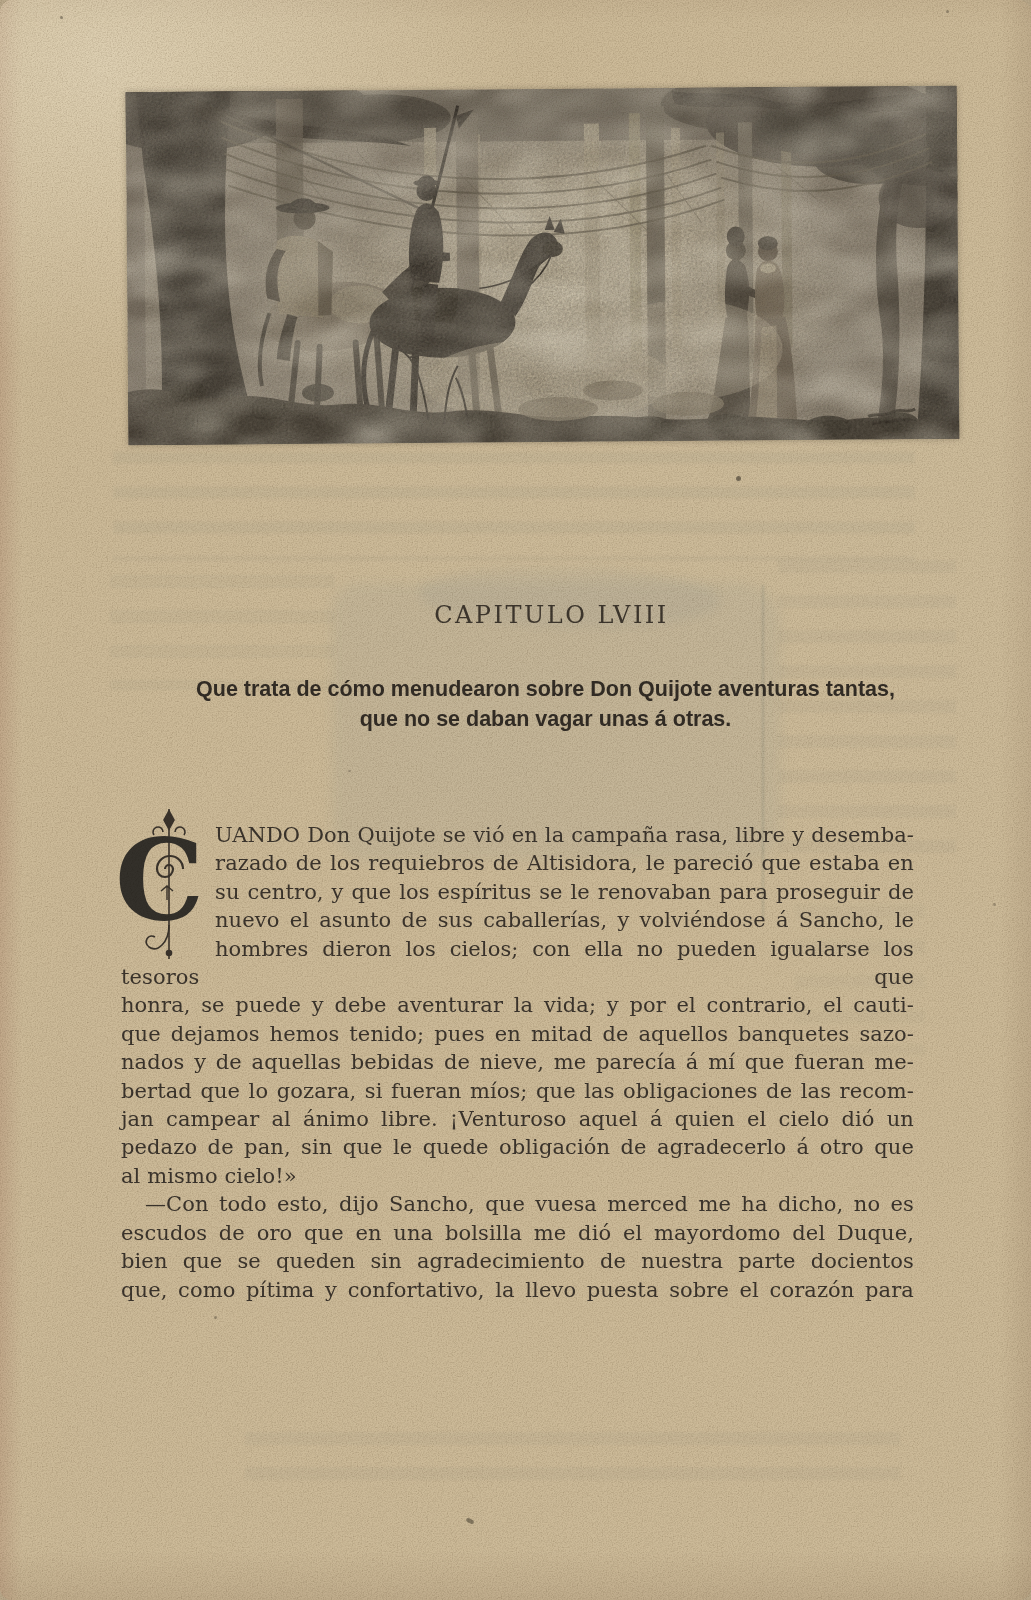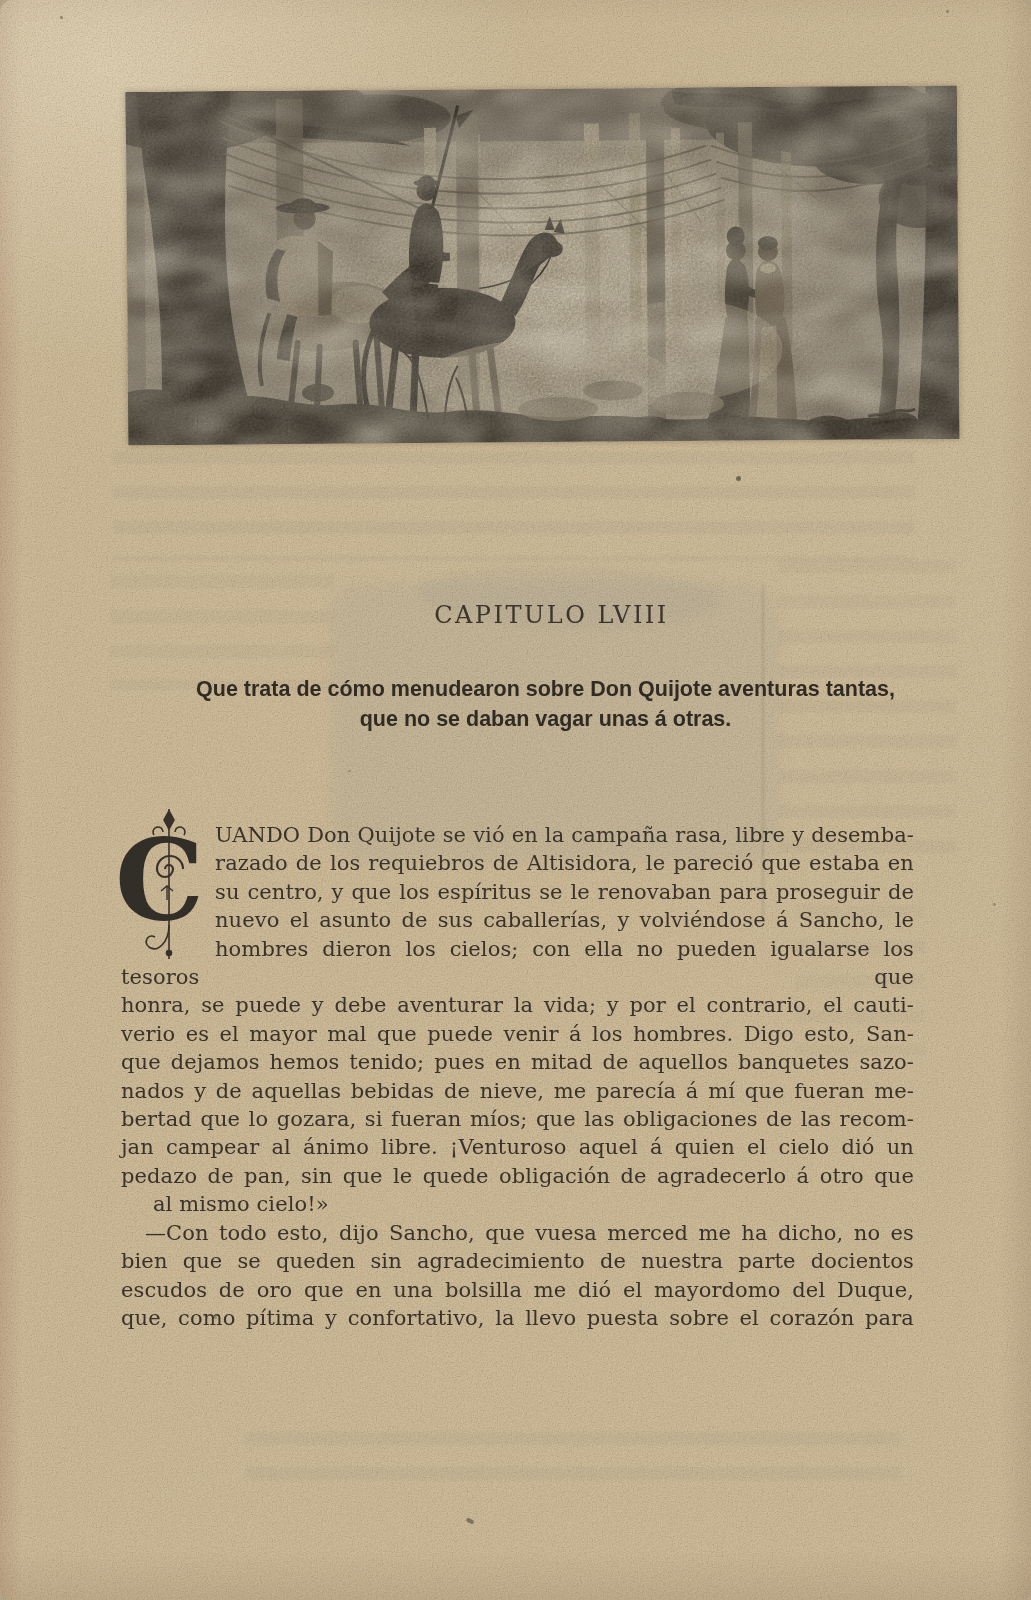--- a/index.html
+++ b/index.html
@@ -48,21 +48,21 @@
   
   .bodytext{
     position:absolute;left:121px;top:821px;width:793px;
     font-family:"DejaVu Serif",serif;font-size:21px;line-height:28.4px;
     color:#3b342c;letter-spacing:0.1px;
   }
   .bodyline{
     text-align:justify;text-align-last:justify;
     min-height:28.4px;
   }
-  .para1 .lines .bodyline:last-child{text-align-last:left;margin-left:32px;}
+  .para1 .lines .bodyline:last-child{text-align-last:left;}
   .para2 .lines .bodyline:first-child{text-indent:24px;}
   .para2 .lines .bodyline:last-child{text-align-last:justify;}
 
   .dropcap{
     float:left;width:86px;height:122px;margin:2px 8px 0 0;position:relative;
   }
   .dropcap svg{position:absolute;left:-2px;top:-16px;width:92px;height:158px;overflow:visible;}
 
   
   .ghost{position:absolute;pointer-events:none;}
@@ -303,34 +303,33 @@
           <text x="-4" y="112" font-family="DejaVu Serif, serif" font-size="112" font-weight="bold" fill="#33302a">C</text>
         </svg>
       </div>
       <div class="lines">
           <div class="bodyline">UANDO Don Quijote se vió en la campaña rasa, libre y desemba-</div>
           <div class="bodyline">razado de los requiebros de Altisidora, le pareció que estaba en</div>
           <div class="bodyline">su centro, y que los espíritus se le renovaban para proseguir de</div>
           <div class="bodyline">nuevo el asunto de sus caballerías, y volviéndose á Sancho, le</div>
           <div class="bodyline">hombres dieron los cielos; con ella no pueden igualarse los tesoros que</div>
           <div class="bodyline">honra, se puede y debe aventurar la vida; y por el contrario, el cauti-</div>
-          <div class="bodyline">verio es el mayor mal que puede venir á los hombres. Digo esto, San-</div>
           <div class="bodyline">que dejamos hemos tenido; pues en mitad de aquellos banquetes sazo-</div>
           <div class="bodyline">nados y de aquellas bebidas de nieve, me parecía á mí que fueran me-</div>
           <div class="bodyline">bertad que lo gozara, si fueran míos; que las obligaciones de las recom-</div>
           <div class="bodyline">jan campear al ánimo libre. ¡Venturoso aquel á quien el cielo dió un</div>
           <div class="bodyline">pedazo de pan, sin que le quede obligación de agradecerlo á otro que</div>
           <div class="bodyline">al mismo cielo!»</div>
         </div>
     </div>
     <div class="para para2">
       <div class="lines">
           <div class="bodyline">—Con todo esto, dijo Sancho, que vuesa merced me ha dicho, no es</div>
+          <div class="bodyline">escudos de oro que en una bolsilla me dió el mayordomo del Duque,</div>
           <div class="bodyline">bien que se queden sin agradecimiento de nuestra parte docientos</div>
-          <div class="bodyline">escudos de oro que en una bolsilla me dió el mayordomo del Duque,</div>
           <div class="bodyline">que, como pítima y confortativo, la llevo puesta sobre el corazón para</div>
         </div>
     </div>
   </div>
 
   <div class="speck s1"></div>
   <div class="speck s2"></div>
   <div class="speck s3"></div>
   <div class="speck s4"></div>
   <div class="speck s5"></div>

